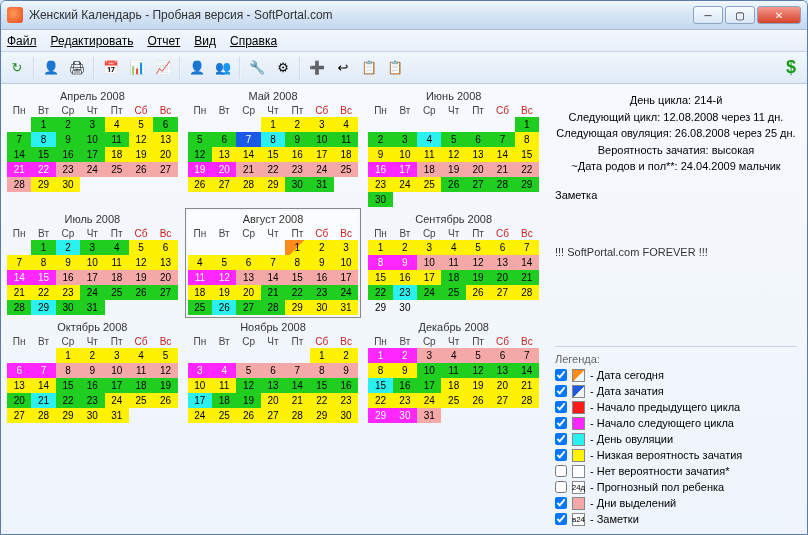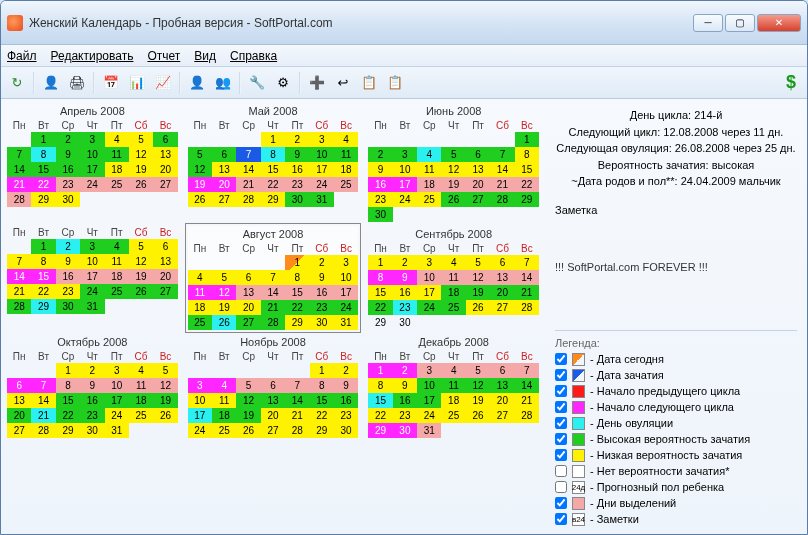--- a/index.html
+++ b/index.html
@@ -1,18 +1,18 @@
 <!DOCTYPE html>
 <html><head>
 <meta charset="utf-8">
 <style>
 * { box-sizing: border-box; margin: 0; padding: 0; }
 body { font-family: Tahoma, Arial, sans-serif; font-size: 11px; background: #d4e7f7; width: 808px; height: 535px; overflow: hidden; }
 .window { width: 808px; height: 535px; background: linear-gradient(to bottom, #e8f0fa 0%, #d8e6f5 100%); border: 1px solid #5a7ca8; border-radius: 6px 6px 0 0; overflow: hidden; display: flex; flex-direction: column; }
-.titlebar { height: 44px; background: linear-gradient(to bottom, #f0f6fc 0%, #d6e5f5 50%, #c4d8ee 100%); display: flex; align-items: center; padding: 0 6px; border-bottom: 1px solid #a8bfd8; }
+.titlebar { height: 29px; background: linear-gradient(to bottom, #f0f6fc 0%, #d6e5f5 50%, #c4d8ee 100%); display: flex; align-items: center; padding: 0 6px; border-bottom: 1px solid #a8bfd8; }
 .app-icon { width: 16px; height: 16px; background: radial-gradient(circle at 40% 40%, #ff9a56, #e84a1f); border-radius: 3px; margin-right: 6px; }
 .title-text { flex: 1; font-size: 12px; color: #333; }
 .win-btns { display: flex; gap: 2px; }
 .win-btn { width: 30px; height: 18px; border: 1px solid #8aa5c4; border-radius: 3px; background: linear-gradient(to bottom,#f7fbff,#dce8f6); display: flex; align-items: center; justify-content: center; font-size: 10px; cursor: pointer; }
 .win-btn.close { background: linear-gradient(to bottom,#f59b8e,#d6412b); color: #fff; width: 44px; }
 .menubar { height: 22px; background: linear-gradient(to bottom,#f4f8fd,#e6eef8); display: flex; align-items: center; padding: 0 6px; gap: 14px; border-bottom: 1px solid #c4d4e8; }
 .menubar span { font-size: 12px; cursor: pointer; }
 .menubar span u { text-decoration: underline; }
 .toolbar { height: 32px; background: linear-gradient(to bottom,#f0f6fc,#e0ebf7); display: flex; align-items: center; padding: 0 4px; gap: 2px; border-bottom: 1px solid #b8cce0; }
 .tbtn { width: 24px; height: 24px; border: 1px solid transparent; border-radius: 3px; display: flex; align-items: center; justify-content: center; cursor: pointer; font-size: 13px; }
@@ -239,20 +239,21 @@
             <div class="dc c-yellow">24</div>
             <div class="dc c-yellow">25</div>
             <div class="dc c-green">26</div>
             <div class="dc c-green">27</div>
             <div class="dc c-green">28</div>
             <div class="dc c-green">29</div>
             <div class="dc c-green">30</div>
           </div>
         </div>
         <div class="month">
+          <div class="month-title">Июль 2008</div>
           <div class="month-grid">
             <div class="dh">Пн</div>
             <div class="dh">Вт</div>
             <div class="dh">Ср</div>
             <div class="dh">Чт</div>
             <div class="dh">Пт</div>
             <div class="dh we">Сб</div>
             <div class="dh we">Вс</div>
             <div class="dc empty"></div>
             <div class="dc c-green">1</div>
@@ -549,25 +550,20 @@
               <div class="sw sw-magenta"></div>
               <span>- Начало следующего цикла</span>
             </div>
             <div class="li">
               <input type="checkbox" checked="" style="">
               <div class="sw sw-cyan"></div>
               <span>- День овуляции</span>
             </div>
             <div class="li">
               <input type="checkbox" checked="" style="">
-              <div class="sw sw-green"></div>
-              <span>- Высокая вероятность зачатия</span>
-            </div>
-            <div class="li">
-              <input type="checkbox" checked="" style="">
               <div class="sw sw-yellow"></div>
               <span>- Низкая вероятность зачатия</span>
             </div>
             <div class="li">
               <input type="checkbox" style="">
               <div class="sw sw-white"></div>
               <span>- Нет вероятности зачатия*</span>
             </div>
             <div class="li">
               <input type="checkbox" style="">

